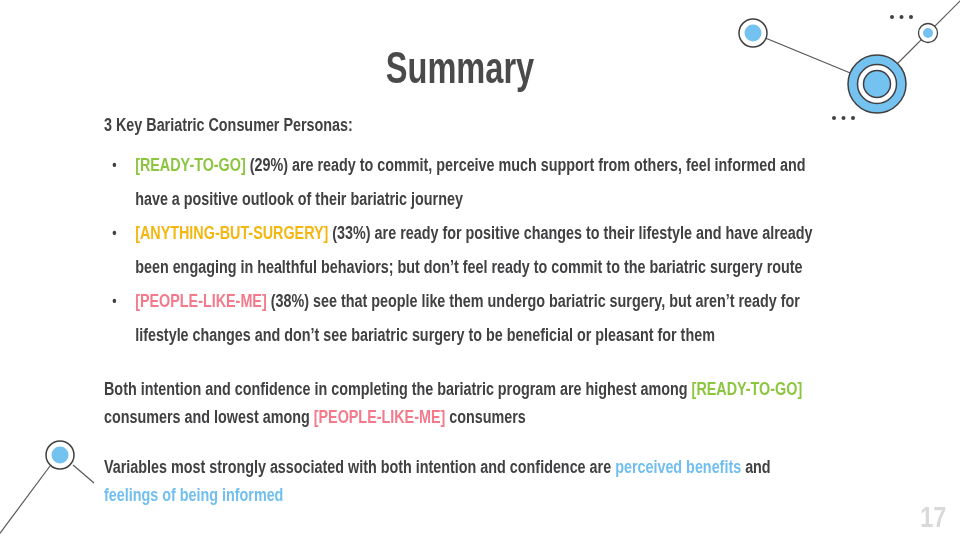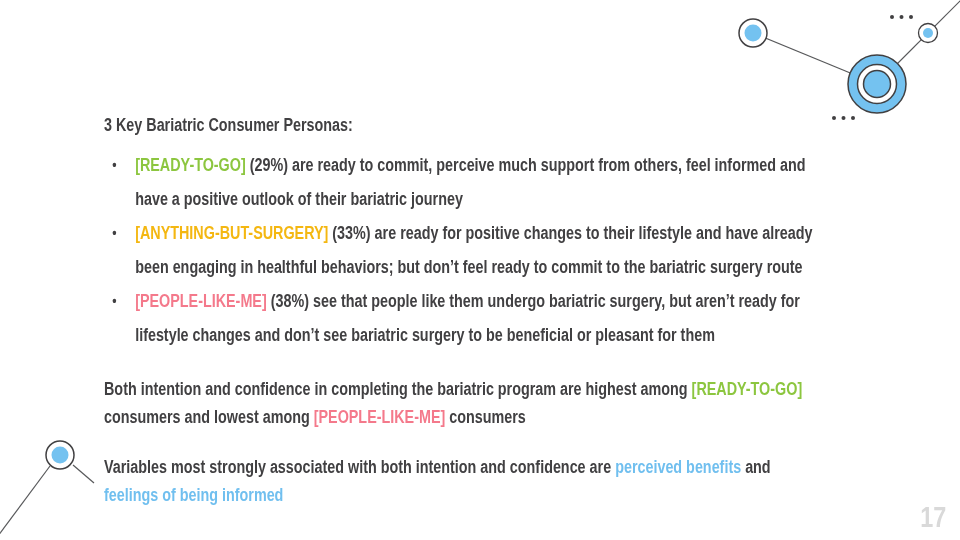--- a/index.html
+++ b/index.html
@@ -93,20 +93,23 @@
   
   .deco { position: absolute; pointer-events: none; }
   .deco-tr { top: 0; right: 0; }
   .deco-bl { left: 0; bottom: 0; }
 </style>
 </head>
 <body>
 
 <div class="slide">
 
+  <div class="title-wrap">
+    <span class="title">Summary</span>
+  </div>
 
   <div class="text-col">
     <p class="intro">3 Key Bariatric Consumer Personas:</p>
 
     <ul class="bullets">
       <li class="bullet">
         <span class="marker">•</span>
         <span><span class="run run-green">[READY-TO-GO] </span><span class="run run-body">(29%) are ready to commit, perceive much support from others, feel informed and</span><br><span class="run run-body">have a positive outlook of their bariatric journey</span></span>
       </li>
       <li class="bullet">

